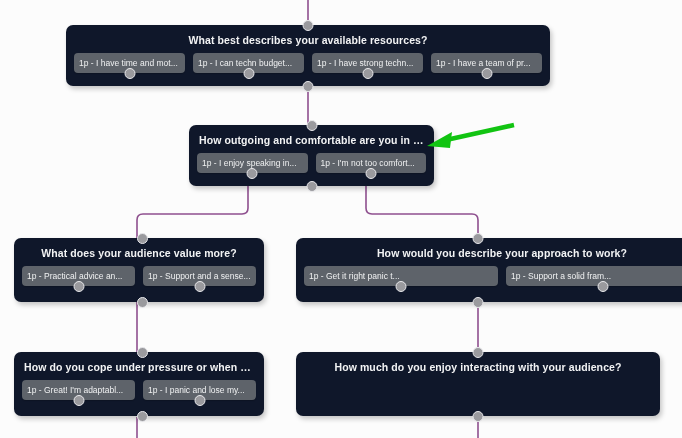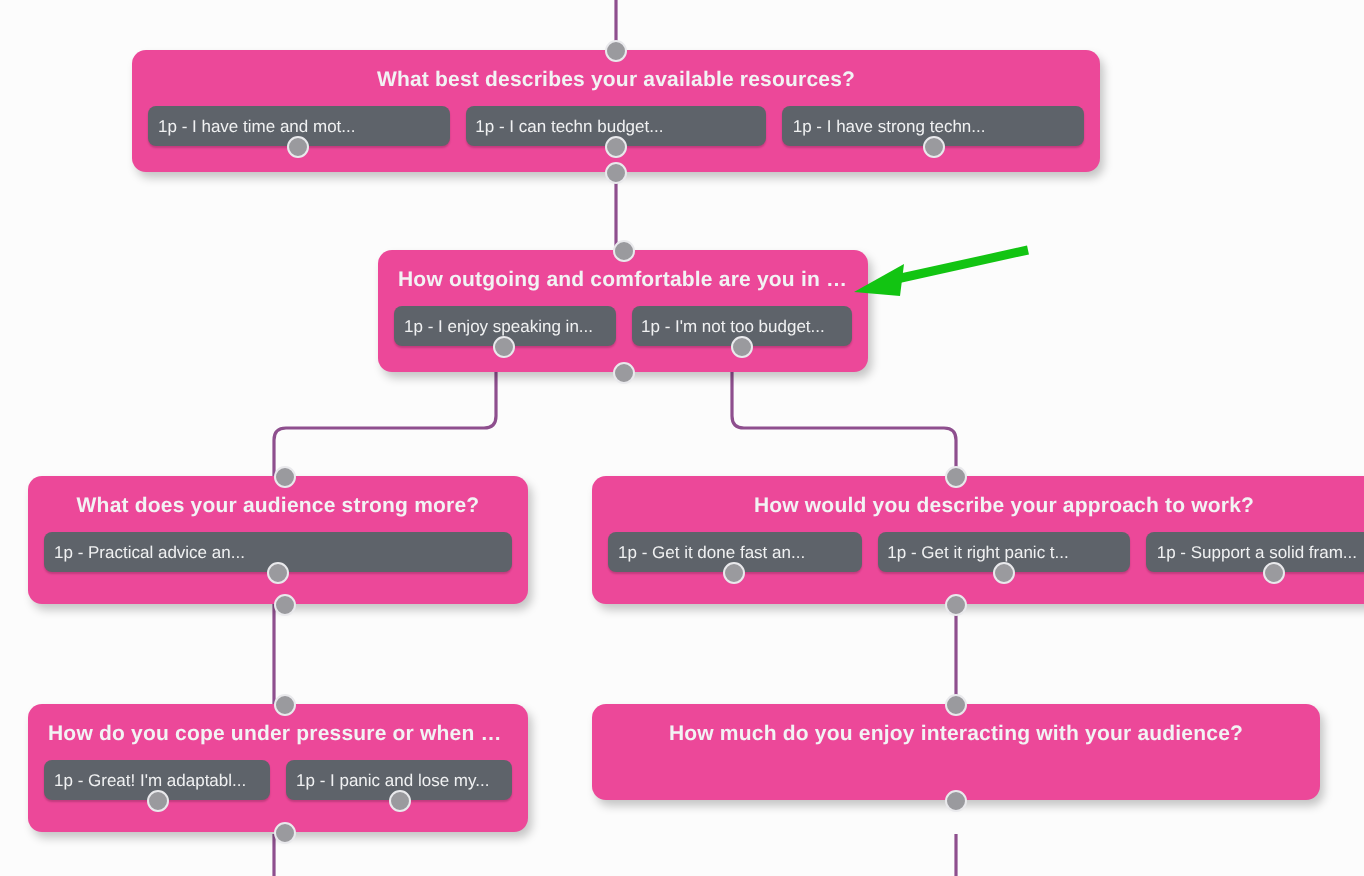--- a/index.html
+++ b/index.html
@@ -21,21 +21,21 @@
   #edge-layer {
     position: absolute;
     left: 0;
     top: 0;
     width: 682px;
     height: 438px;
     pointer-events: none;
   }
   .node {
     position: absolute;
-    background: #ec4899;
+    background: #0f172a;
     border-radius: 7px;
     box-shadow: 2px 3px 5px rgba(0,0,0,0.22);
     box-sizing: border-box;
     z-index: 3;
   }
   .node-title {
     color: #f2f3f4;
     font-size: 10.5px;
     font-weight: bold;
     text-align: center;
@@ -141,61 +141,65 @@
         <div class="handle answer-handle"></div>
       </div>
       <div class="answer-wrap">
         <div class="answer">1p - I can techn budget...</div>
         <div class="handle answer-handle"></div>
       </div>
       <div class="answer-wrap">
         <div class="answer">1p - I have strong techn...</div>
         <div class="handle answer-handle"></div>
       </div>
+      <div class="answer-wrap">
+        <div class="answer">1p - I have a team of pr...</div>
+        <div class="handle answer-handle"></div>
+      </div>
     </div>
     <div class="handle node-top"></div>
     <div class="handle node-bottom"></div>
   </div>
 
   <div class="node" style="left:189px; top:125px; width:245px; height:61px;">
     <div class="node-title">How outgoing and comfortable are you in front of peo...</div>
     <div class="answers">
       <div class="answer-wrap">
         <div class="answer">1p - I enjoy speaking in...</div>
         <div class="handle answer-handle"></div>
       </div>
       <div class="answer-wrap">
-        <div class="answer">1p - I'm not too budget...</div>
+        <div class="answer">1p - I'm not too comfort...</div>
         <div class="handle answer-handle"></div>
       </div>
     </div>
     <div class="handle node-top"></div>
     <div class="handle node-bottom"></div>
   </div>
 
   <div class="node" style="left:14px; top:238px; width:250px; height:64px;">
-    <div class="node-title">What does your audience strong more?</div>
+    <div class="node-title">What does your audience value more?</div>
     <div class="answers">
       <div class="answer-wrap">
         <div class="answer">1p - Practical advice an...</div>
+        <div class="handle answer-handle"></div>
+      </div>
+      <div class="answer-wrap">
+        <div class="answer">1p - Support and a sense...</div>
         <div class="handle answer-handle"></div>
       </div>
     </div>
     <div class="handle node-top-left"></div>
     <div class="handle node-bottom" style="left:123px; transform:none;"></div>
   </div>
 
   <div class="node" style="left:296px; top:238px; width:412px; height:64px;">
     <div class="node-title">How would you describe your approach to work?</div>
     <div class="answers">
       <div class="answer-wrap">
-        <div class="answer">1p - Get it done fast an...</div>
-        <div class="handle answer-handle"></div>
-      </div>
-      <div class="answer-wrap">
         <div class="answer">1p - Get it right panic t...</div>
         <div class="handle answer-handle"></div>
       </div>
       <div class="answer-wrap">
         <div class="answer">1p - Support a solid fram...</div>
         <div class="handle answer-handle"></div>
       </div>
     </div>
     <div class="handle node-top" style="left:182px; transform:translateX(-50%);"></div>
     <div class="handle node-bottom" style="left:182px; transform:translateX(-50%);"></div>
@@ -210,21 +214,21 @@
       </div>
       <div class="answer-wrap">
         <div class="answer">1p - I panic and lose my...</div>
         <div class="handle answer-handle"></div>
       </div>
     </div>
     <div class="handle node-top" style="left:123px; transform:none;"></div>
     <div class="handle node-bottom" style="left:123px; transform:none;"></div>
   </div>
 
-  <div class="node" style="left:296px; top:352px; width:364px; height:48px;">
+  <div class="node" style="left:296px; top:352px; width:364px; height:64px;">
     <div class="node-title">How much do you enjoy interacting with your audience?</div>
     <div class="handle node-top" style="left:182px; transform:translateX(-50%);"></div>
     <div class="handle node-bottom" style="left:182px; transform:translateX(-50%);"></div>
   </div>
 
   <svg id="arrow-layer" viewBox="0 0 682 438" width="682" height="438">
     <g>
       <path d="M514,125 L446,140" fill="none" stroke="#12c412" stroke-width="4.5" stroke-linecap="butt"></path>
       <path d="M427,146 L452,132 L450,148 Z" fill="#12c412"></path>
     </g>

